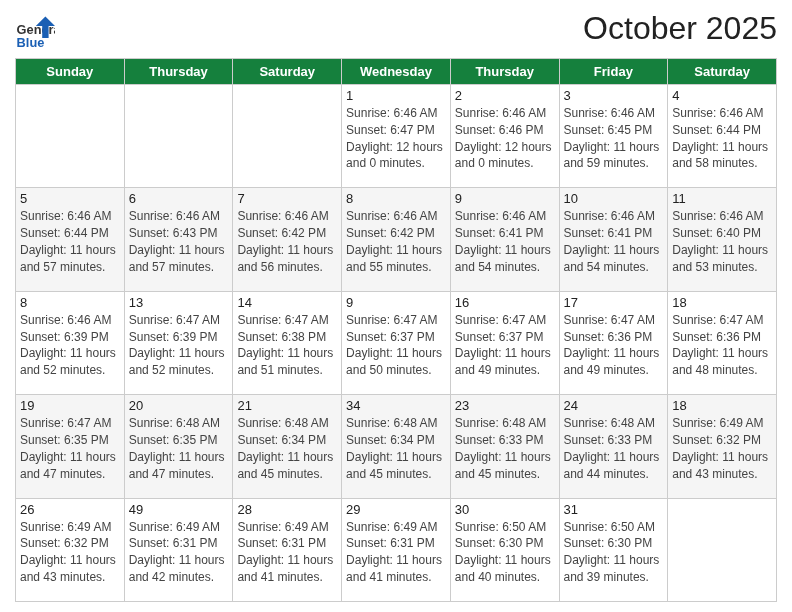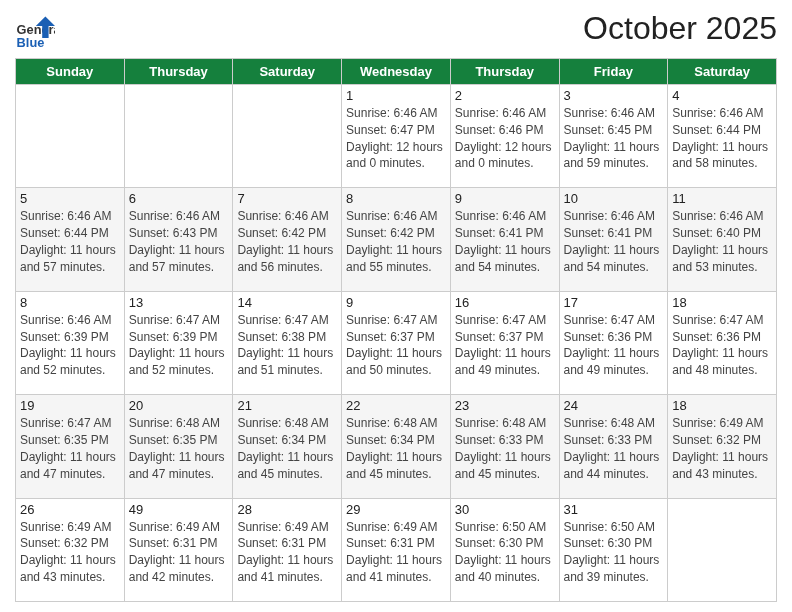--- a/index.html
+++ b/index.html
@@ -270,21 +270,21 @@
 and 47 minutes.</div>
           </td>
           <td>
             <div class="day-number">21</div>
             <div class="day-info" style="white-space: pre-line;">Sunrise: 6:48 AM
 Sunset: 6:34 PM
 Daylight: 11 hours
 and 45 minutes.</div>
           </td>
           <td>
-            <div class="day-number">22</div>
+            <div class="day-number">34</div>
             <div class="day-info" style="white-space: pre-line;">Sunrise: 6:48 AM
 Sunset: 6:34 PM
 Daylight: 11 hours
 and 45 minutes.</div>
           </td>
           <td>
             <div class="day-number">23</div>
             <div class="day-info" style="white-space: pre-line;">Sunrise: 6:48 AM
 Sunset: 6:33 PM
 Daylight: 11 hours

